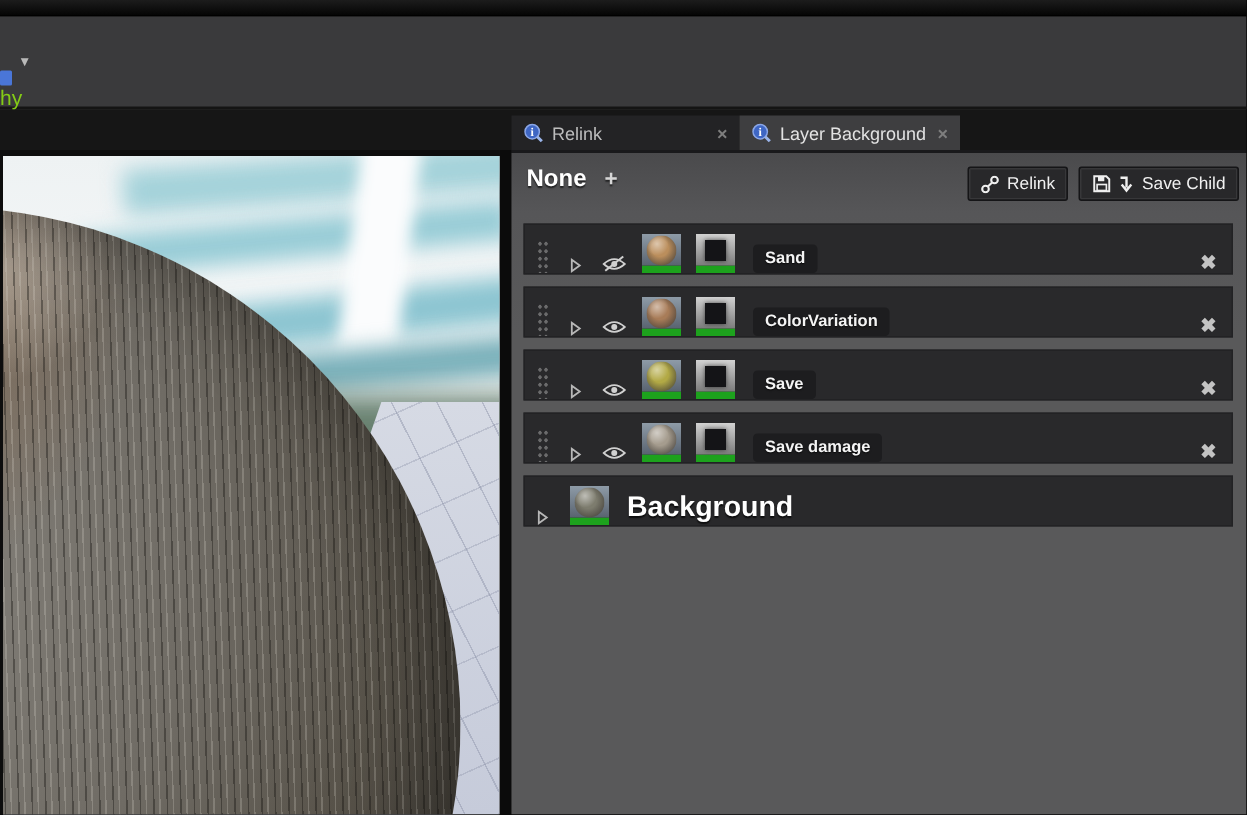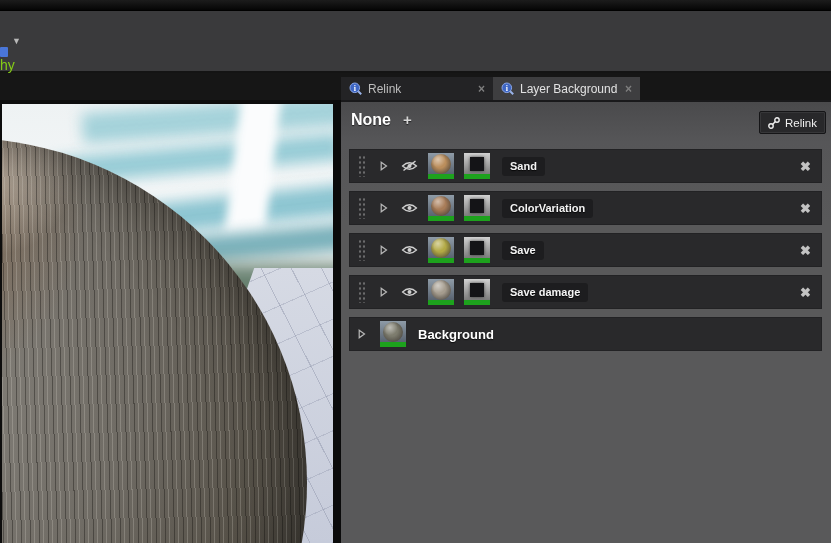--- a/index.html
+++ b/index.html
@@ -52,38 +52,38 @@
   
   .panel { flex:1; background:linear-gradient(#4a4a4c,#565658 40px,#59595a 120px,#59595a); border-top:2px solid #19191b; }
   .panel-head { display:flex; padding:9px 5px 9px 10px; }
   .asset-name { font-size:16px; font-weight:bold; color:#ffffff; text-shadow:0 1px 1px rgba(0,0,0,.6); }
   .add-btn { margin-left:12px; font-size:15px; font-weight:bold; color:#d6d6d6; text-shadow:0 1px 1px rgba(0,0,0,.6); }
   .head-buttons { margin-left:auto; display:flex; gap:7px; }
   .btn { display:flex; align-items:center; gap:5px; height:23px; padding:0 8px; background:#28282a; border:1px solid #151517; box-shadow:inset 0 0 0 1px rgba(255,255,255,.07); border-radius:2px; color:#f0f0f0; font-size:11.5px; font-weight:normal; cursor:pointer; white-space:nowrap; }
   .btn svg { flex:0 0 auto; }
 
   .rows { padding:6px 9px 0 8px; }
-  .lrow { display:flex; align-items:center; height:34px; margin-bottom:8px; background:#29292b; border:1px solid #222224; padding:0 6px; }
+  .lrow { display:flex; align-items:flex-end; height:34px; margin-bottom:8px; background:#29292b; border:1px solid #222224; padding:0 6px; }
   .dragdots { width:8px; height:22px; margin-left:2px; background-image:radial-gradient(circle, #8f8f8f 1px, transparent 1.3px); background-size:4px 5px; opacity:.65; }
   .exparrow { margin-left:14px; display:flex; }
   .eye { margin-left:12px; width:18px; display:flex; justify-content:center; }
   .thumb { width:26px; height:26px; margin-left:10px; display:flex; flex-direction:column; }
   .thumb .img { position:relative; height:21px; }
   .thumb.sph .img { background:linear-gradient(#8e9ba7,#596370); }
   .thumb.sph .ball { position:absolute; left:3px; top:1px; width:20px; height:20px; border-radius:50%;
       background:radial-gradient(circle at 35% 28%, rgba(255,255,255,.5), rgba(255,255,255,0) 40%),
                  radial-gradient(circle at 45% 42%, var(--c,#a08458) 35%, #3f3b36 95%); }
   .thumb.msk .img { background:linear-gradient(#d2d2d2,#7c7c7c); }
   .thumb.msk .sq { position:absolute; left:6px; top:3.5px; width:14px; height:14px; background:#141417; box-shadow:0 0 3px rgba(0,0,0,.6); }
   .thumb .bar { height:5px; background:#1da21d; }
   .chip { margin-left:12px; background:#1d1d1f; border-radius:3px; padding:3px 8px 4px; font-size:11px; font-weight:bold; color:#f4f4f4; text-shadow:0 1px 1px rgba(0,0,0,.8); }
   .rowclose { margin-left:auto; margin-right:4px; color:#c3c3c3; font-size:13px; font-weight:bold; cursor:pointer; }
   .lrow.bg .exparrow { margin-left:2px; }
   .lrow.bg .thumb { margin-left:14px; }
-  .bgname { margin-left:12px; font-size:13px; font-weight:bold; color:#ffffff; text-shadow:0 1px 1px rgba(0,0,0,.7); }
+  .bgname { margin-left:12px; font-size:19px; font-weight:bold; color:#ffffff; text-shadow:0 1px 1px rgba(0,0,0,.7); }
 </style>
 </head>
 <body>
 
 <div class="root">
 
   <div class="titlebar"></div>
 
   <div class="toolbar">
     <div class="tool-frag"></div>
@@ -132,20 +132,31 @@
         <span class="add-btn">+</span>
         <div class="head-buttons">
           <div class="btn">
             <svg width="12" height="12" viewBox="0 0 12 12">
               <circle cx="3" cy="9" r="2.2" fill="none" stroke="#efefef" stroke-width="1.4"></circle>
               <circle cx="9" cy="3" r="2.2" fill="none" stroke="#efefef" stroke-width="1.4"></circle>
               <line x1="4.6" y1="7.4" x2="7.4" y2="4.6" stroke="#efefef" stroke-width="1.4"></line>
             </svg>
             <span>Relink</span>
           </div>
+          <div class="btn">
+            <svg width="13" height="13" viewBox="0 0 13 13">
+              <path d="M1.5 1.5 H9.5 L11.5 3.5 V11.5 H1.5 Z" fill="none" stroke="#efefef" stroke-width="1.3"></path>
+              <rect x="4" y="1.8" width="4.2" height="3" fill="#efefef"></rect>
+              <rect x="3.4" y="7" width="6.2" height="4" fill="none" stroke="#efefef" stroke-width="1.1"></rect>
+            </svg>
+            <svg width="10" height="12" viewBox="0 0 10 12">
+              <path d="M1 1.5 H5 V8 M1.8 6 L5 10 L8.2 6" fill="none" stroke="#efefef" stroke-width="1.6"></path>
+            </svg>
+            <span>Save Child</span>
+          </div>
         </div>
       </div>
 
       <div class="rows">
 
         <div class="lrow" style="--c: #bb8e5c;">
           <div class="dragdots"></div>
           <span class="exparrow">
             <svg width="8" height="10" viewBox="0 0 8 10">
                 <path d="M1.2 1.2 L6.5 5 L1.2 8.8 Z" fill="none" stroke="#b8b8b8" stroke-width="1.2"></path>

